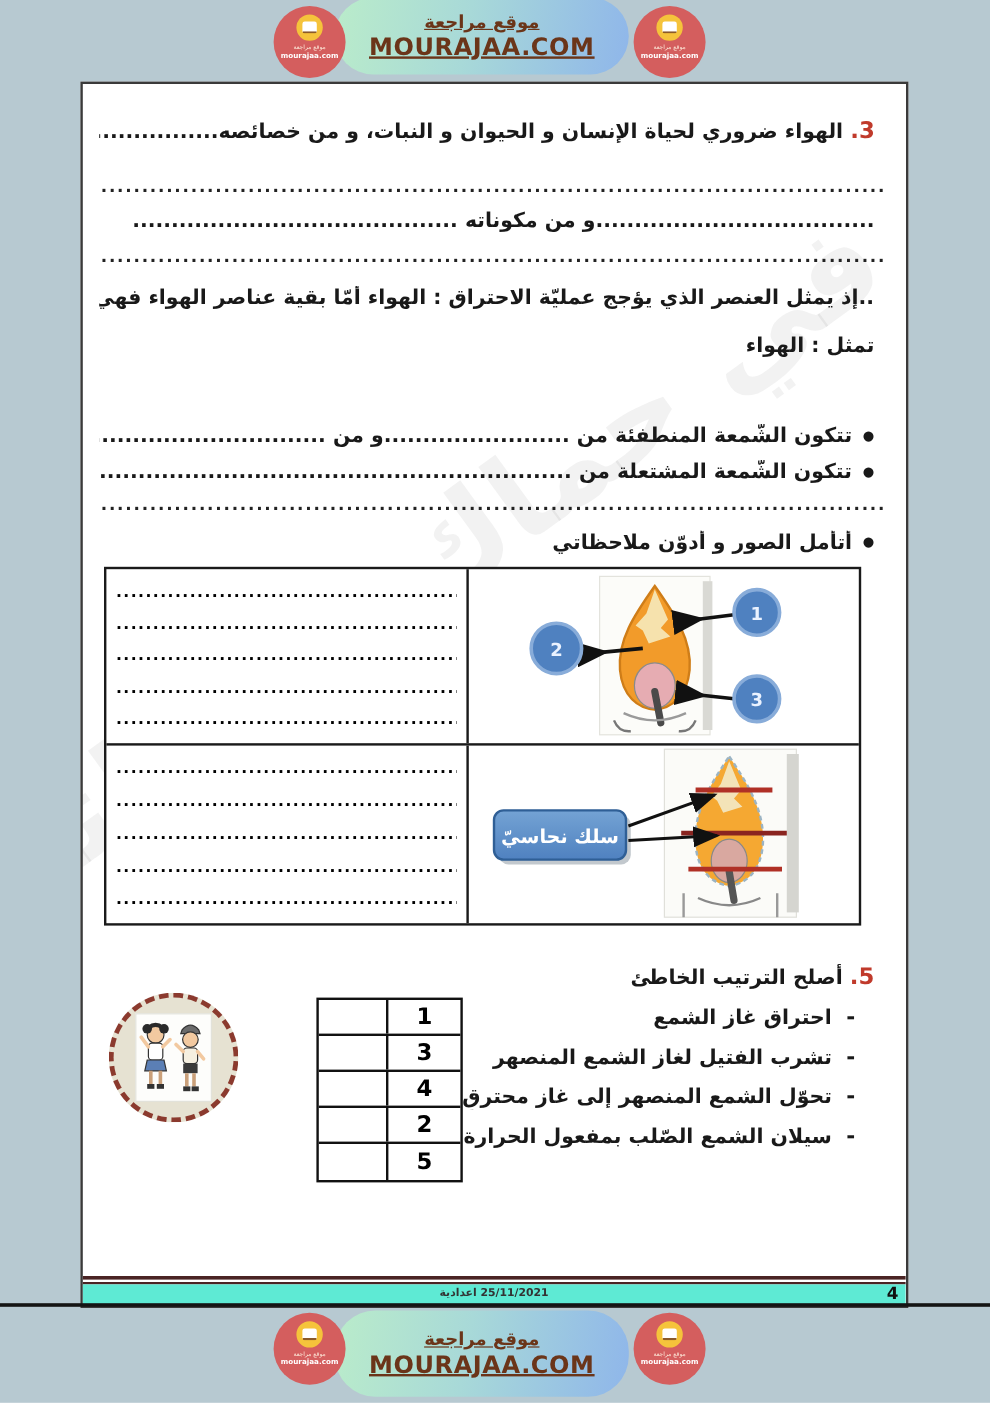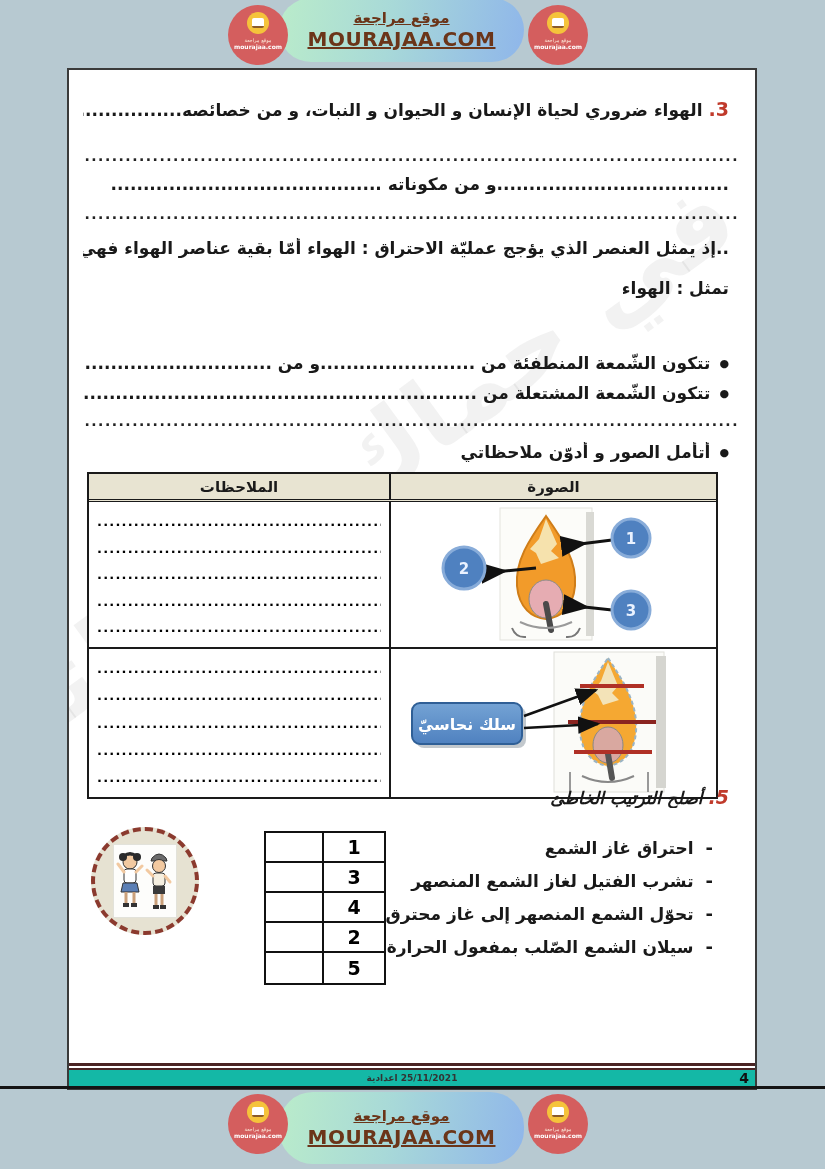--- a/index.html
+++ b/index.html
@@ -104,21 +104,21 @@
   .kids-box { width:64px; height:74px; background:#fdfdfb; border:1px solid #e2e2da;
     display:flex; align-items:center; justify-content:center; }
 
   
   .footer-rule {
     position:absolute; left:0; right:0; top:993px; height:7px;
     border-top:3px solid #4a2424; border-bottom:2px solid #4a2424; z-index:1;
   }
   .footer-bar {
     position:absolute; left:0; right:0; top:1000px; height:19px;
-    background:#14b8a6; z-index:1;
+    background:#5eead4; z-index:1;
   }
   .footer-info {
     position:absolute; left:240px; right:240px; top:3px; text-align:center;
     font-size:9px; font-weight:700; color:#333; direction:rtl; white-space:nowrap;
   }
   .footer-page {
     position:absolute; right:6px; top:0; font-size:14px; font-weight:700; color:#111;
   }
   .black-rule { position:absolute; left:0; top:1086px; width:825px; height:3px;
     background:#141414; z-index:3; }
@@ -155,24 +155,20 @@
   <div class="dotline" style="top:136px;">........................................................................................................................................................</div>
   <div class="tline" style="top:168px;">..إذ يمثل العنصر الذي يؤجج عمليّة الاحتراق :    الهواء    أمّا بقية عناصر الهواء فهي</div>
   <div class="tline" style="top:208px;">تمثل :    الهواء</div>
 
   <div class="tline bullet" style="top:283px;">تتكون الشّمعة المنطفئة من ........................و من ......................................</div>
   <div class="tline bullet" style="top:313px;">تتكون الشّمعة المشتعلة من ....................................................................</div>
   <div class="dotline" style="top:343px;">........................................................................................................................................................</div>
   <div class="tline bullet" style="top:372px;">أتأمل الصور و أدوّن ملاحظاتي</div>
 
   <div class="obs-table">
-    <div class="obs-hdr">
-      <div class="hdr-cell hdr-notes">الملاحظات</div>
-      <div class="hdr-cell hdr-pic">الصورة</div>
-    </div>
     <div class="obs-row row-1">
       <div class="notes-cell">
         <span>........................................................................................................................................................</span>
         <span>........................................................................................................................................................</span>
         <span>........................................................................................................................................................</span>
         <span>........................................................................................................................................................</span>
         <span>........................................................................................................................................................</span>
       </div>
       <div class="pic-cell">
 
@@ -236,21 +232,21 @@
           <rect x="12" y="57" width="110" height="41" rx="8" fill="#9aa4ac" opacity="0.6"></rect>
           <rect x="8" y="53" width="110" height="41" rx="8" fill="url(#gradBlue)" stroke="#2f5f96" stroke-width="2"></rect>
           <line x1="120" y1="66" x2="192" y2="40" stroke="#111" stroke-width="2.5" marker-end="url(#ah2)"></line>
           <line x1="120" y1="78" x2="194" y2="74" stroke="#111" stroke-width="2.5" marker-end="url(#ah2)"></line>
           <text x="63" y="80" text-anchor="middle" class="copper-label-text">سلك نحاسيّ</text>
         </svg>
       </div>
     </div>
   </div>
 
-  <div class="tline" style="top:716px;font-style:italic;">
+  <div class="tline" style="top:733px;">
     <span class="qnum">5.</span><span>أصلح الترتيب الخاطئ</span>
   </div>
   <div class="tline dashitem" style="top:800px; right:42px;">تشرب الفتيل لغاز الشمع المنصهر</div>
   <div class="tline dashitem" style="top:767px; right:42px;">احتراق غاز الشمع</div>
   <div class="tline dashitem" style="top:833px; right:42px;">تحوّل الشمع المنصهر إلى غاز محترقٍ</div>
   <div class="tline dashitem" style="top:866px; right:42px;">سيلان الشمع الصّلب بمفعول الحرارة</div>
 
   <div class="order-table">
     <div class="order-row">
       <div class="order-blank"></div>

